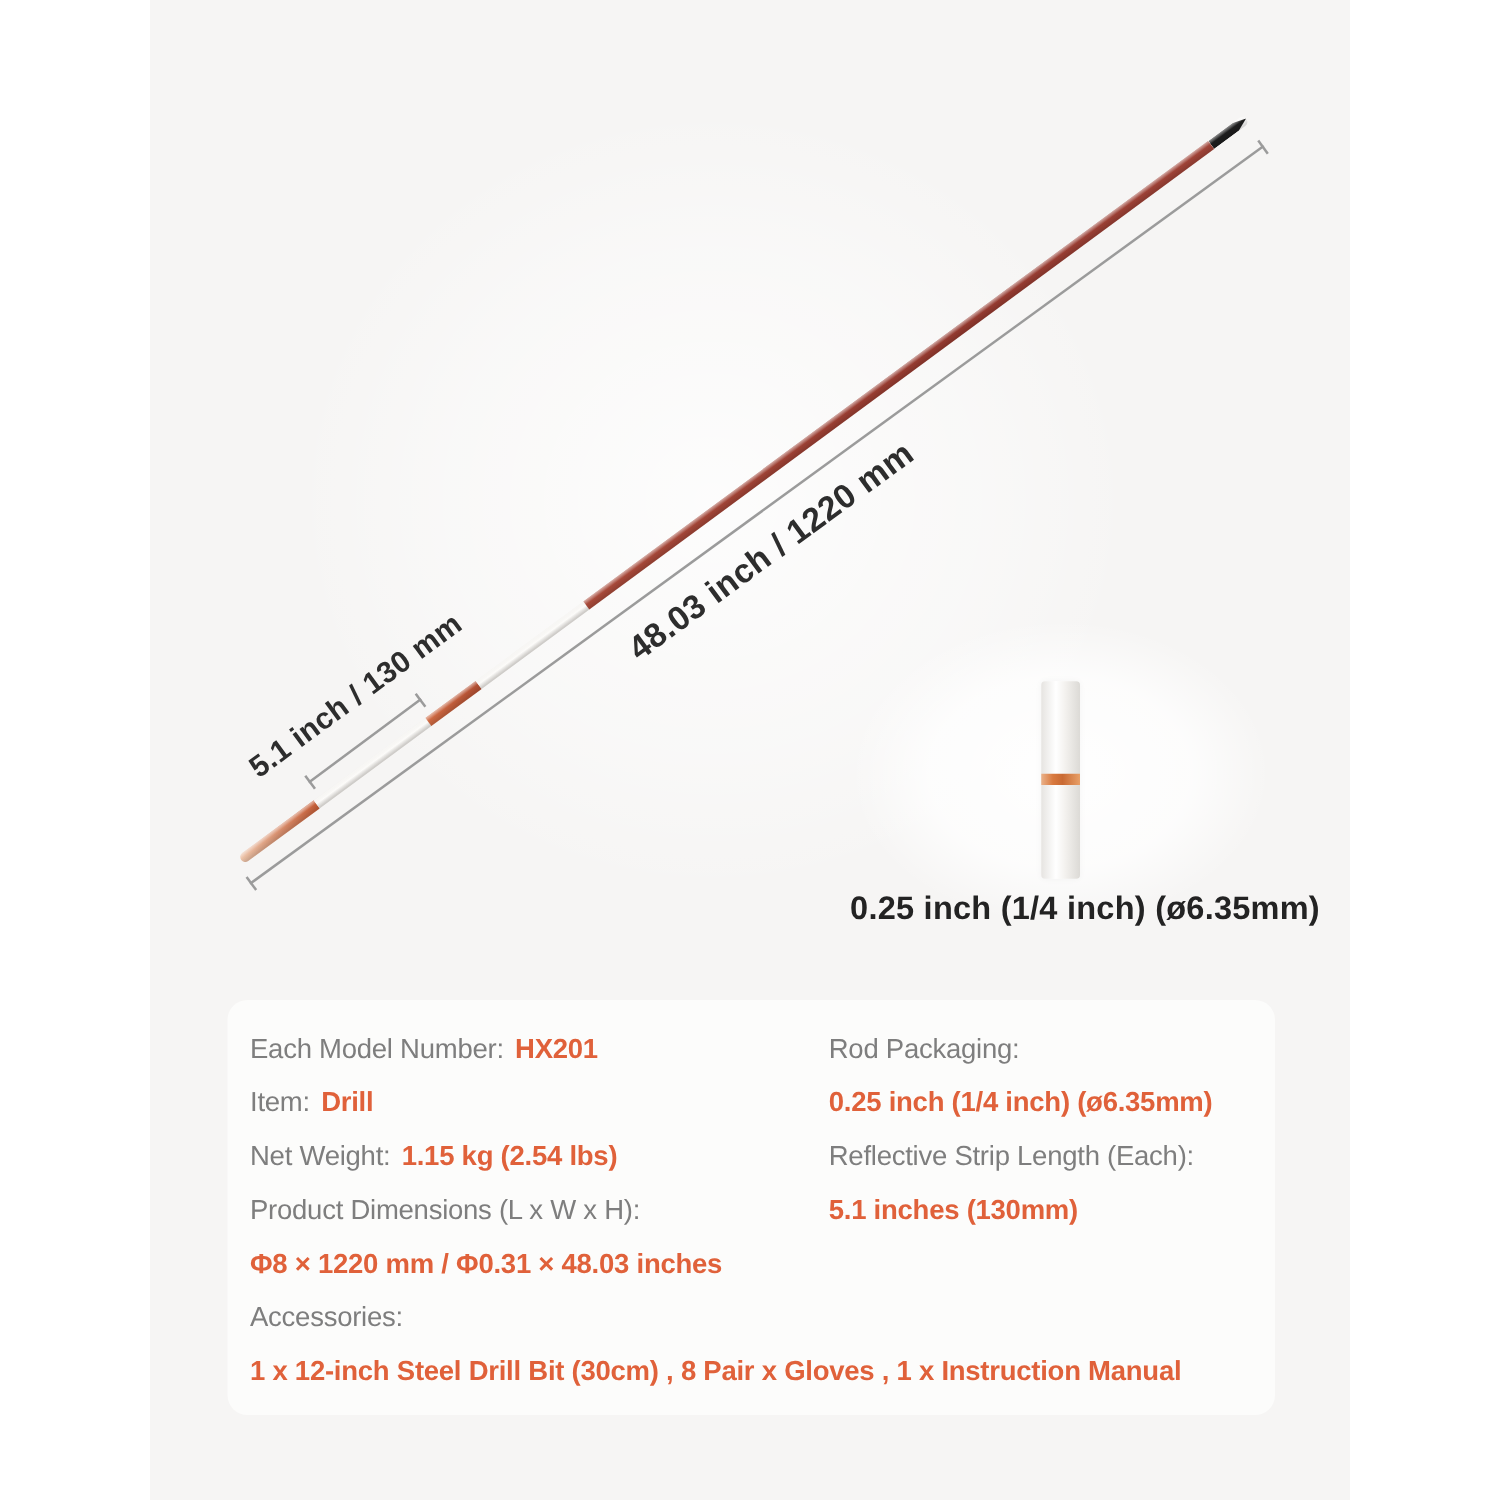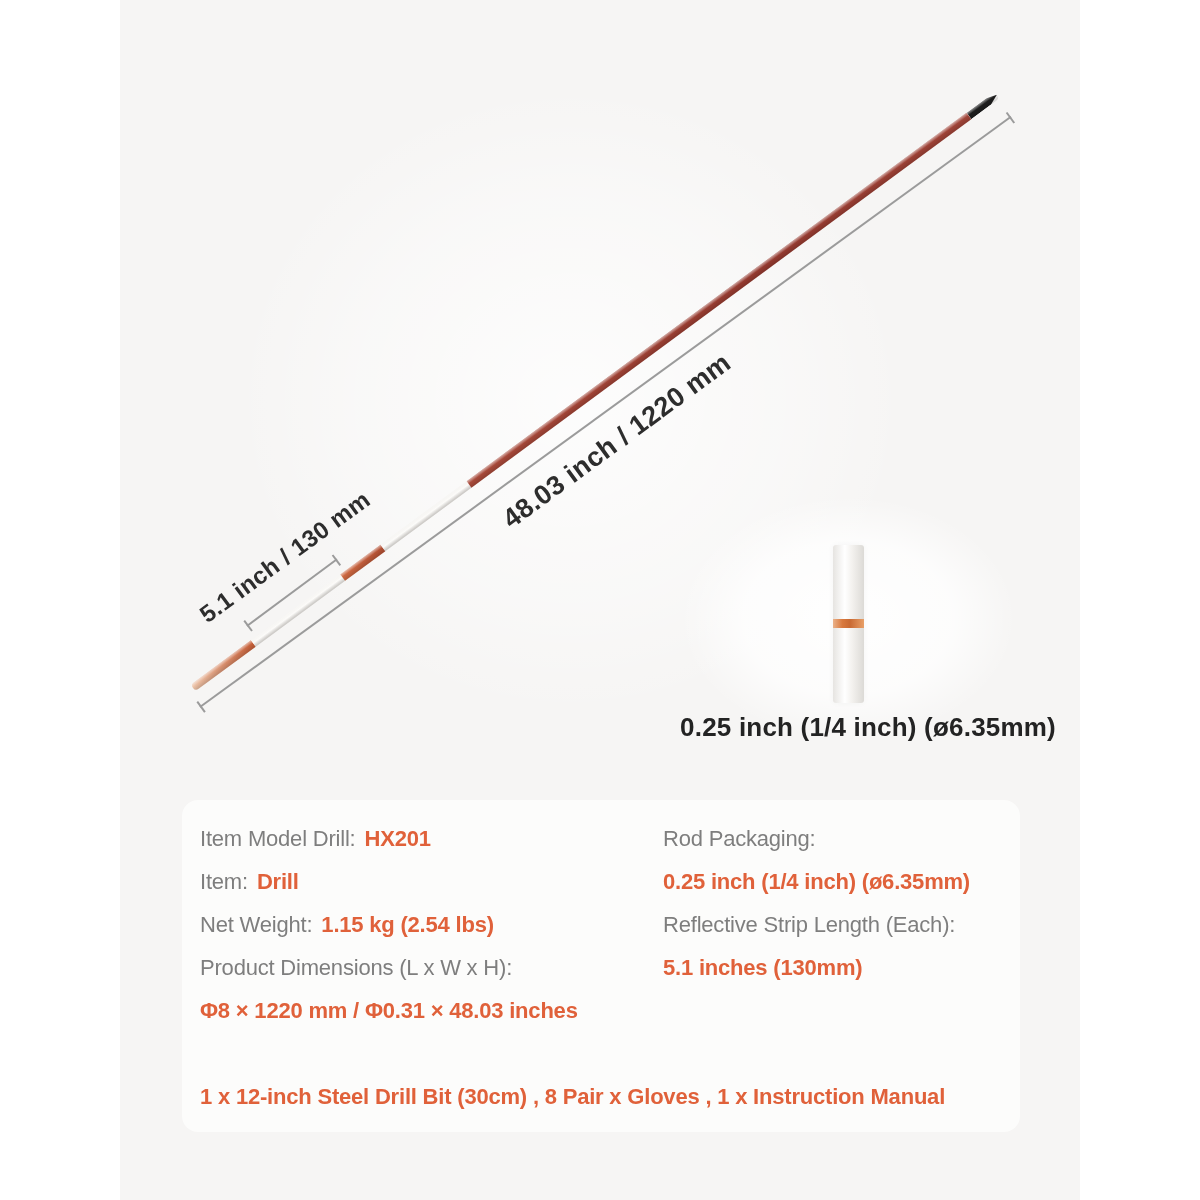--- a/index.html
+++ b/index.html
@@ -116,33 +116,36 @@
   <div class="glow glow-closeup"></div>
   <div class="closeup-rod">
     <span class="closeup-band"></span>
   </div>
   <div class="closeup-label">0.25 inch (1/4 inch) (ø6.35mm)</div>
 
   <div class="panel">
 
     <div class="col col-left">
       <div class="spec-row">
-        <span class="spec-label">Item Model Drill:</span><span class="spec-value inline">HX201</span>
+        <span class="spec-label">Each Model Number:</span><span class="spec-value inline">HX201</span>
       </div>
       <div class="spec-row">
         <span class="spec-label">Item:</span><span class="spec-value inline">Drill</span>
       </div>
       <div class="spec-row">
         <span class="spec-label">Net Weight:</span><span class="spec-value inline">1.15 kg (2.54 lbs)</span>
       </div>
       <div class="spec-row">
         <span class="spec-label">Product Dimensions (L x W x H):</span>
       </div>
       <div class="spec-row">
         <span class="spec-value">Φ8 × 1220 mm / Φ0.31 × 48.03 inches</span>
+      </div>
+      <div class="spec-row">
+        <span class="spec-label">Accessories:</span>
       </div>
     </div>
 
     <div class="col col-right">
       <div class="spec-row">
         <span class="spec-label">Rod Packaging:</span>
       </div>
       <div class="spec-row">
         <span class="spec-value">0.25 inch (1/4 inch) (ø6.35mm)</span>
       </div>

